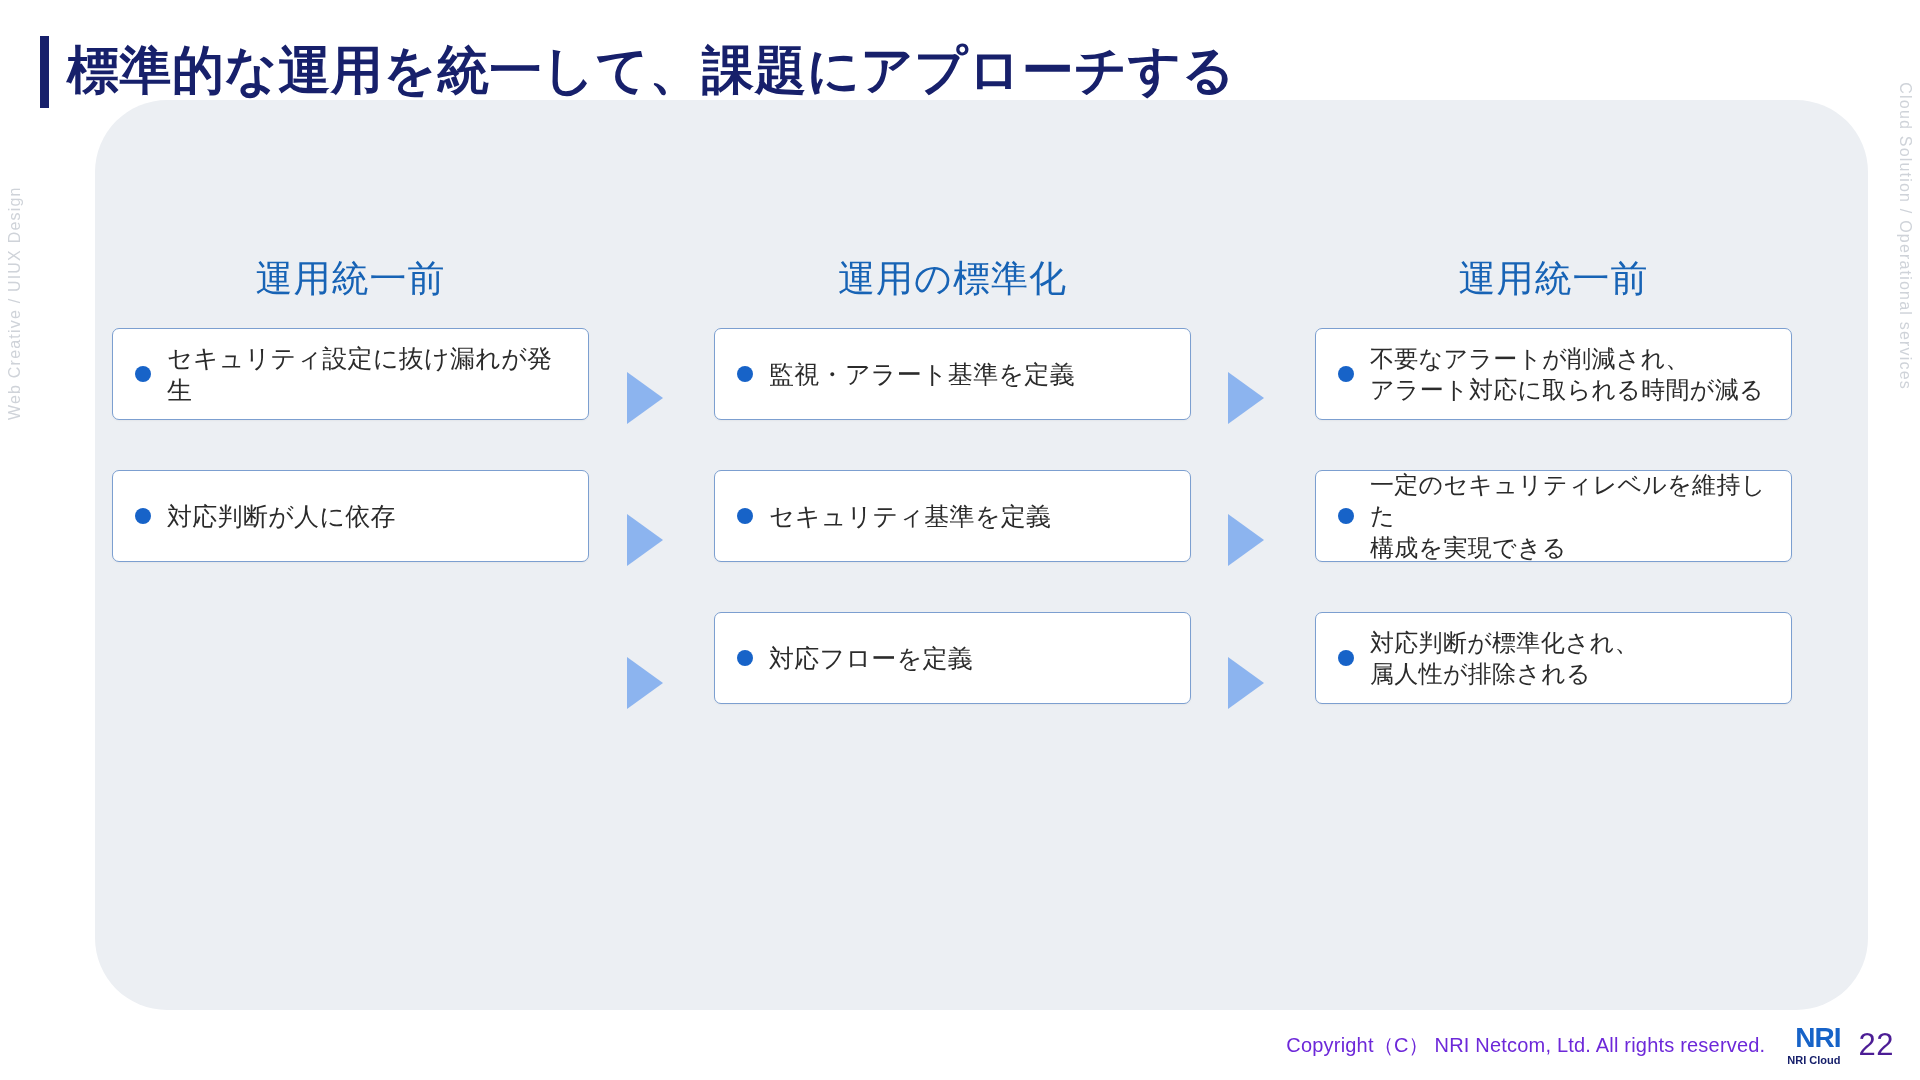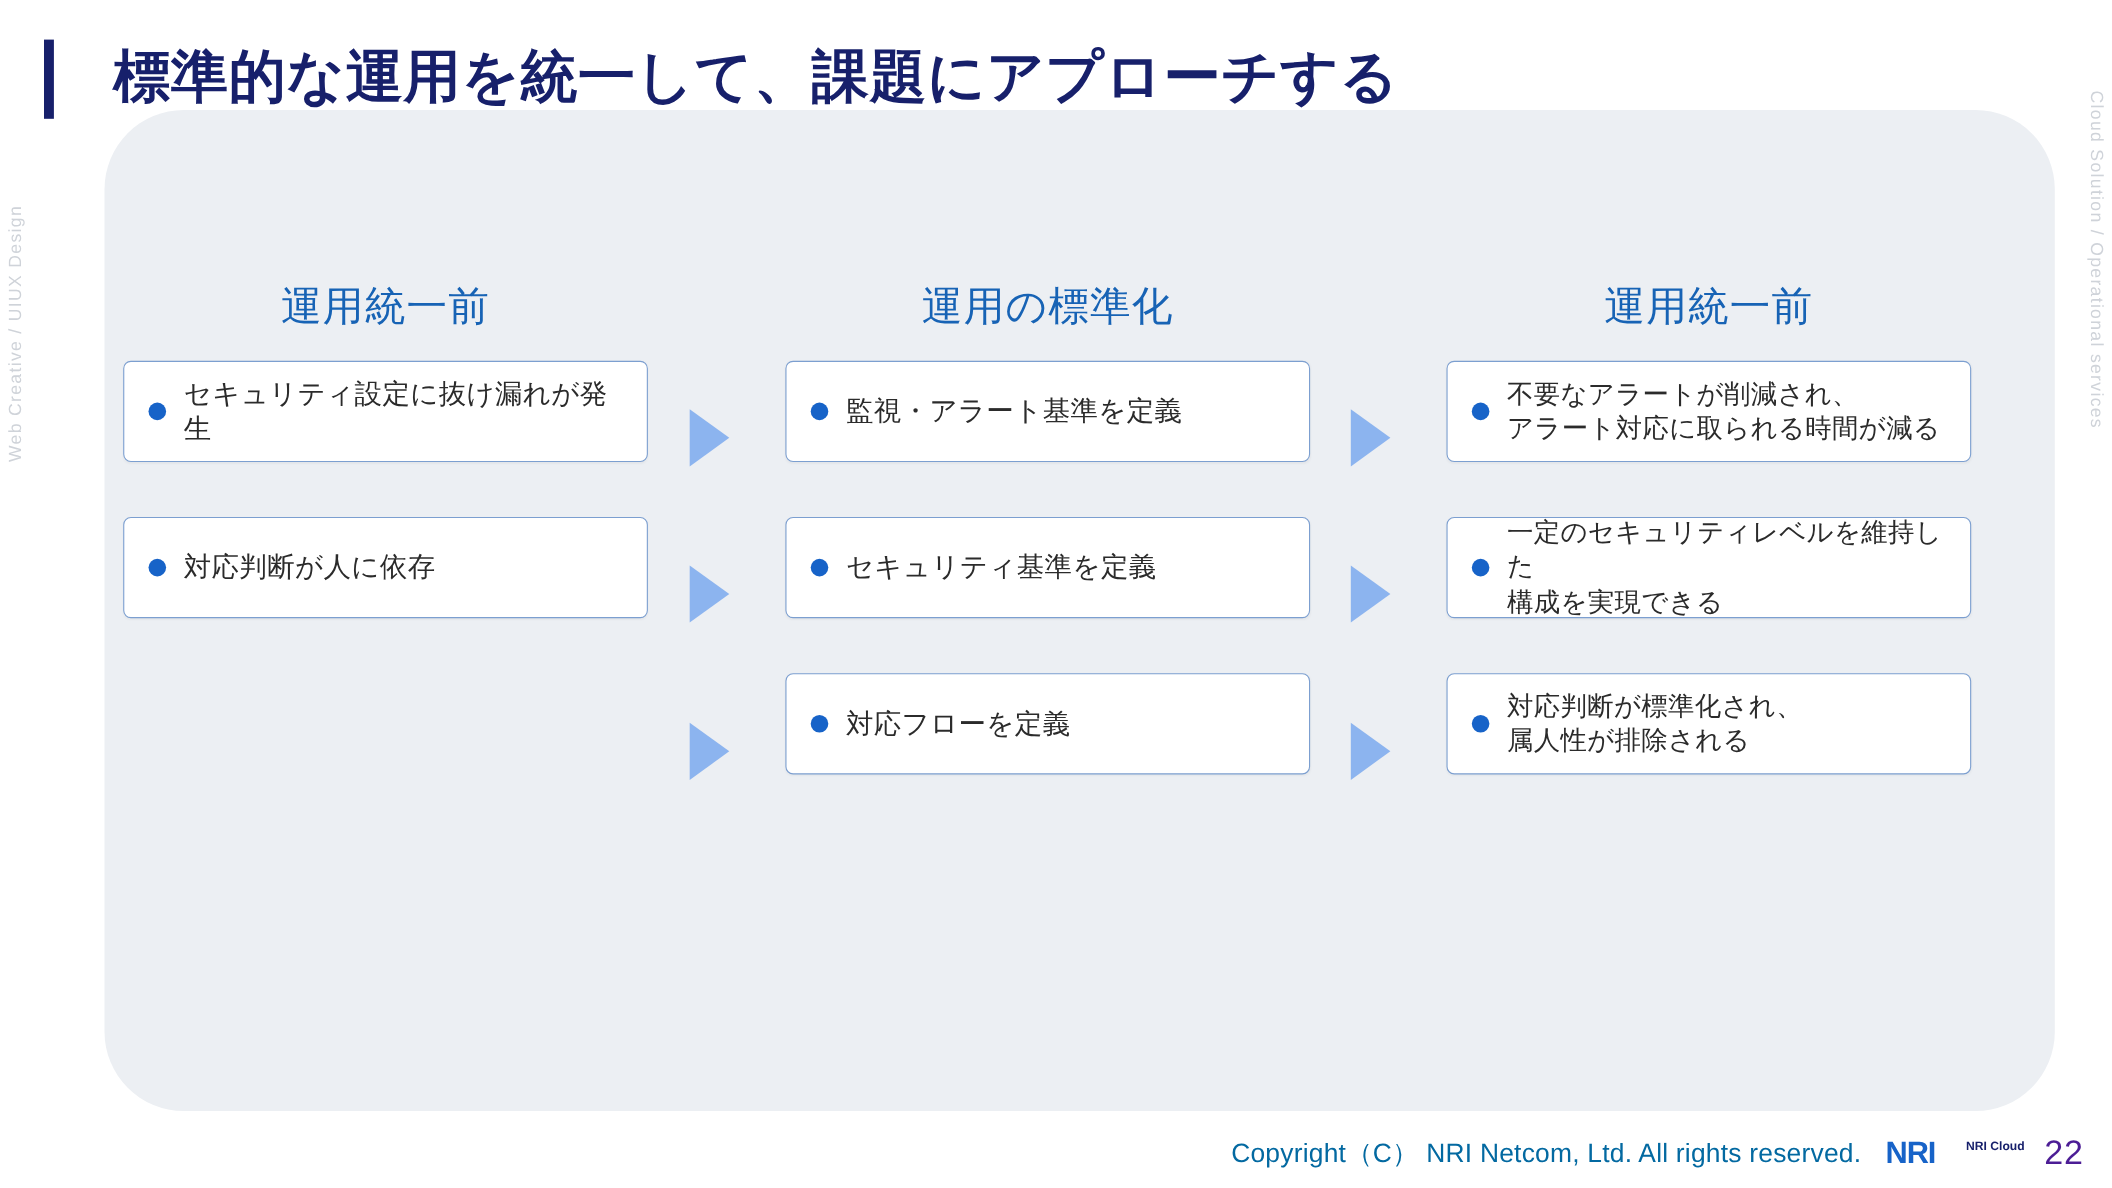--- a/index.html
+++ b/index.html
@@ -32,21 +32,20 @@
     margin-top: 2px;
   }
   .title-text {
     font-size: 52px;
     line-height: 72px;
     font-weight: bold;
     color: #17206b;
     letter-spacing: 0.5px;
     padding-left: 18px;
     white-space: nowrap;
-    margin-left: 36px;
   }
 
   
   .panel {
     position: absolute;
     left: 95px;
     top: 100px;
     width: 1773px;
     height: 910px;
     background: #eceff3;
@@ -153,33 +152,32 @@
   
   .footer {
     position: absolute;
     right: 26px;
     bottom: 14px;
     display: flex;
     align-items: center;
     gap: 0;
   }
   .copyright {
-    font-size: 24px;
-    color: #0369a1;
+    font-size: 20px;
+    color: #6d28d9;
     letter-spacing: 0.2px;
     margin-right: 22px;
     white-space: nowrap;
   }
   .logo {
     display: flex;
-    flex-direction: row;
-    align-items: flex-start;
+    flex-direction: column;
+    align-items: flex-end;
     margin-right: 18px;
     line-height: 1;
-    gap: 28px;
   }
   .logo-mark {
     font-size: 28px;
     font-weight: bold;
     color: #1763c8;
     letter-spacing: -1px;
     font-family: "Liberation Sans", sans-serif;
   }
   .logo-sub {
     font-size: 11px;

